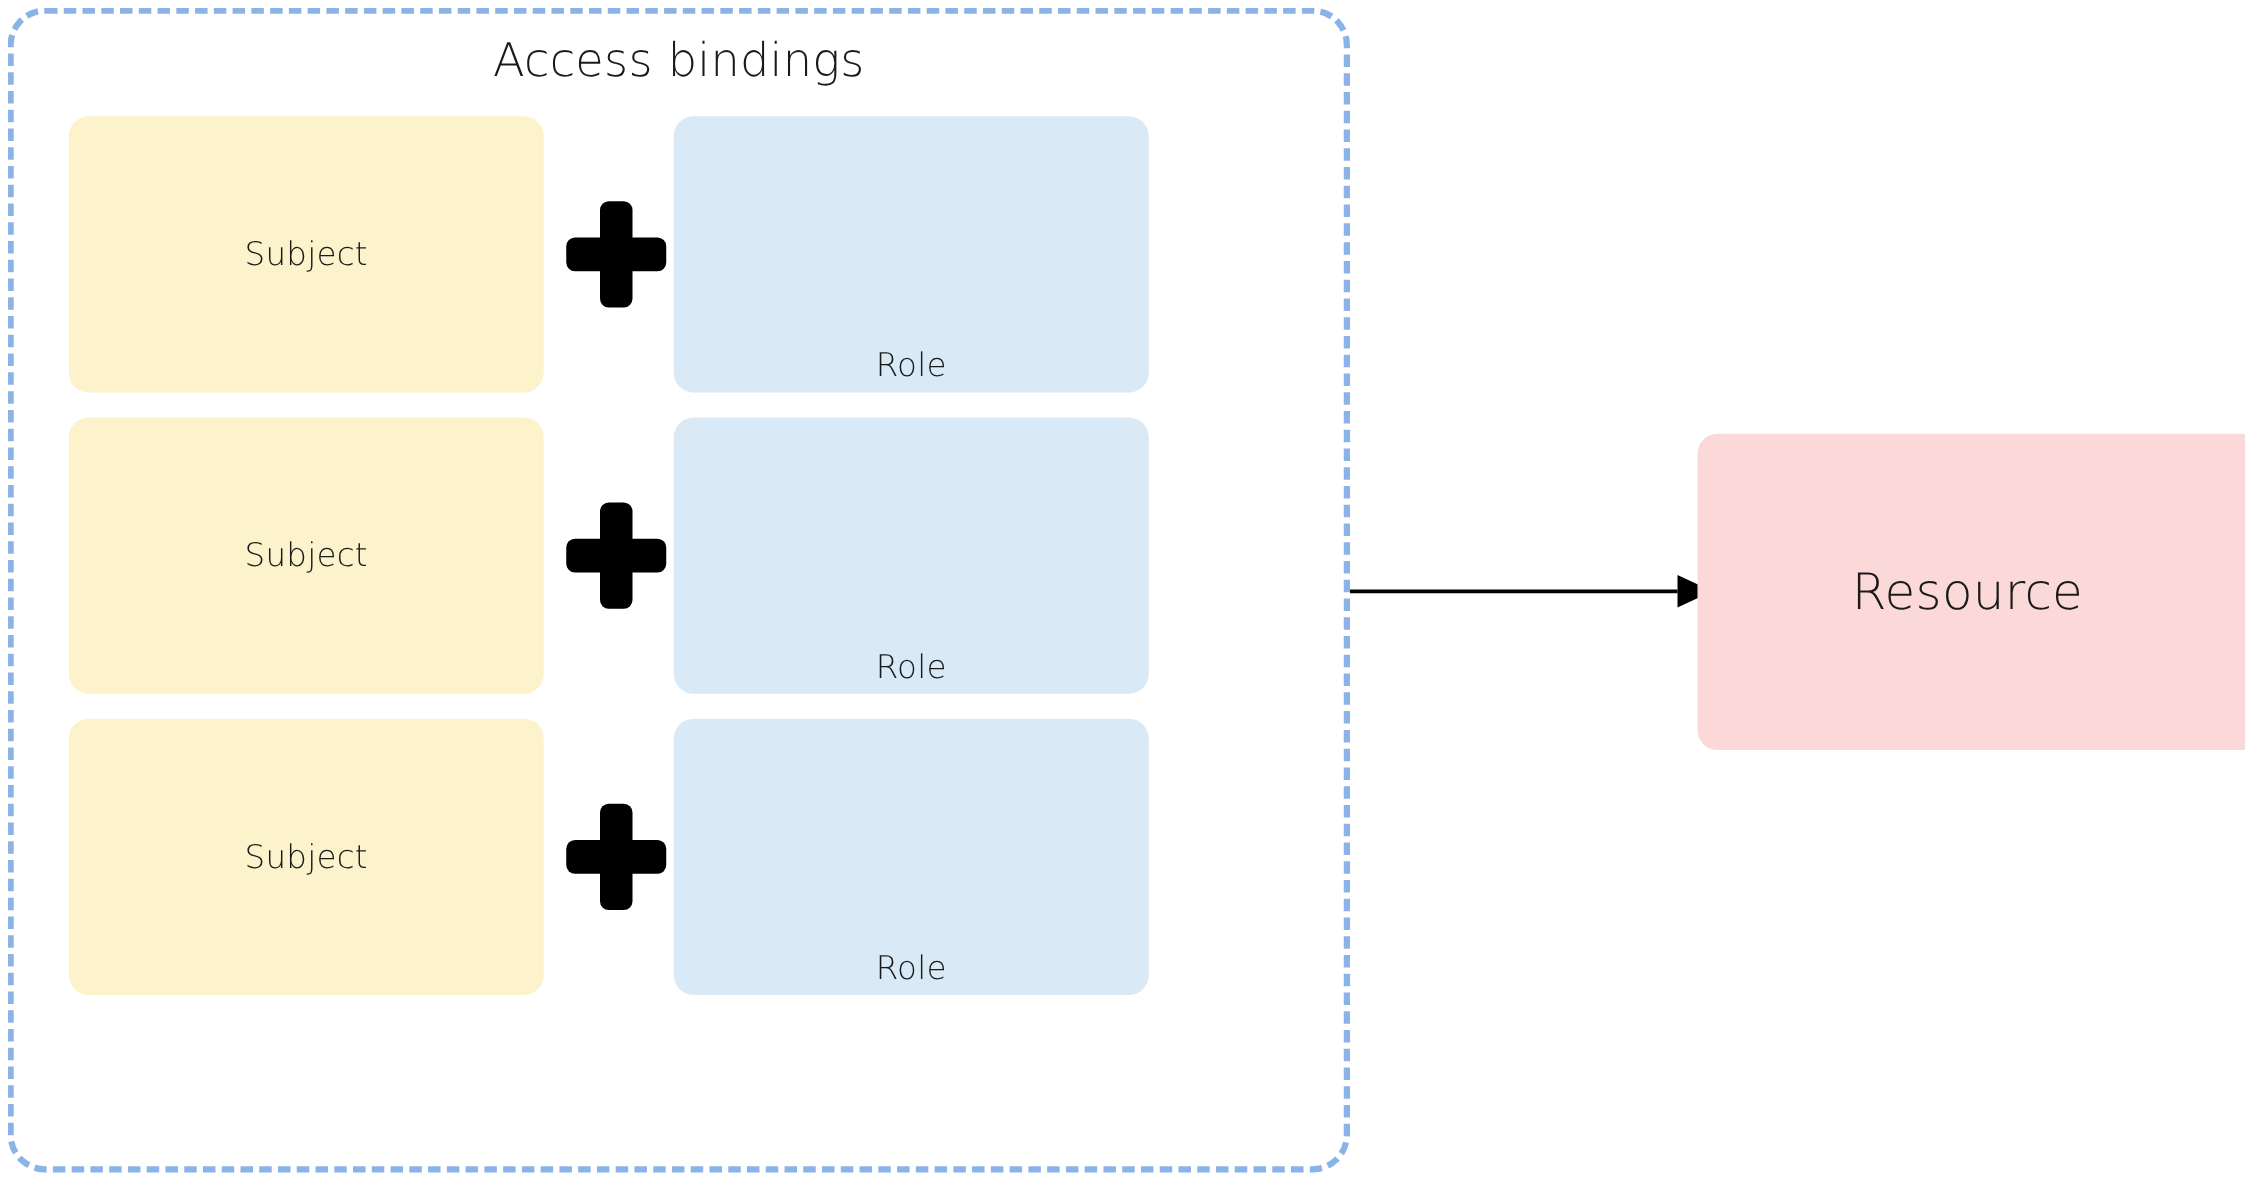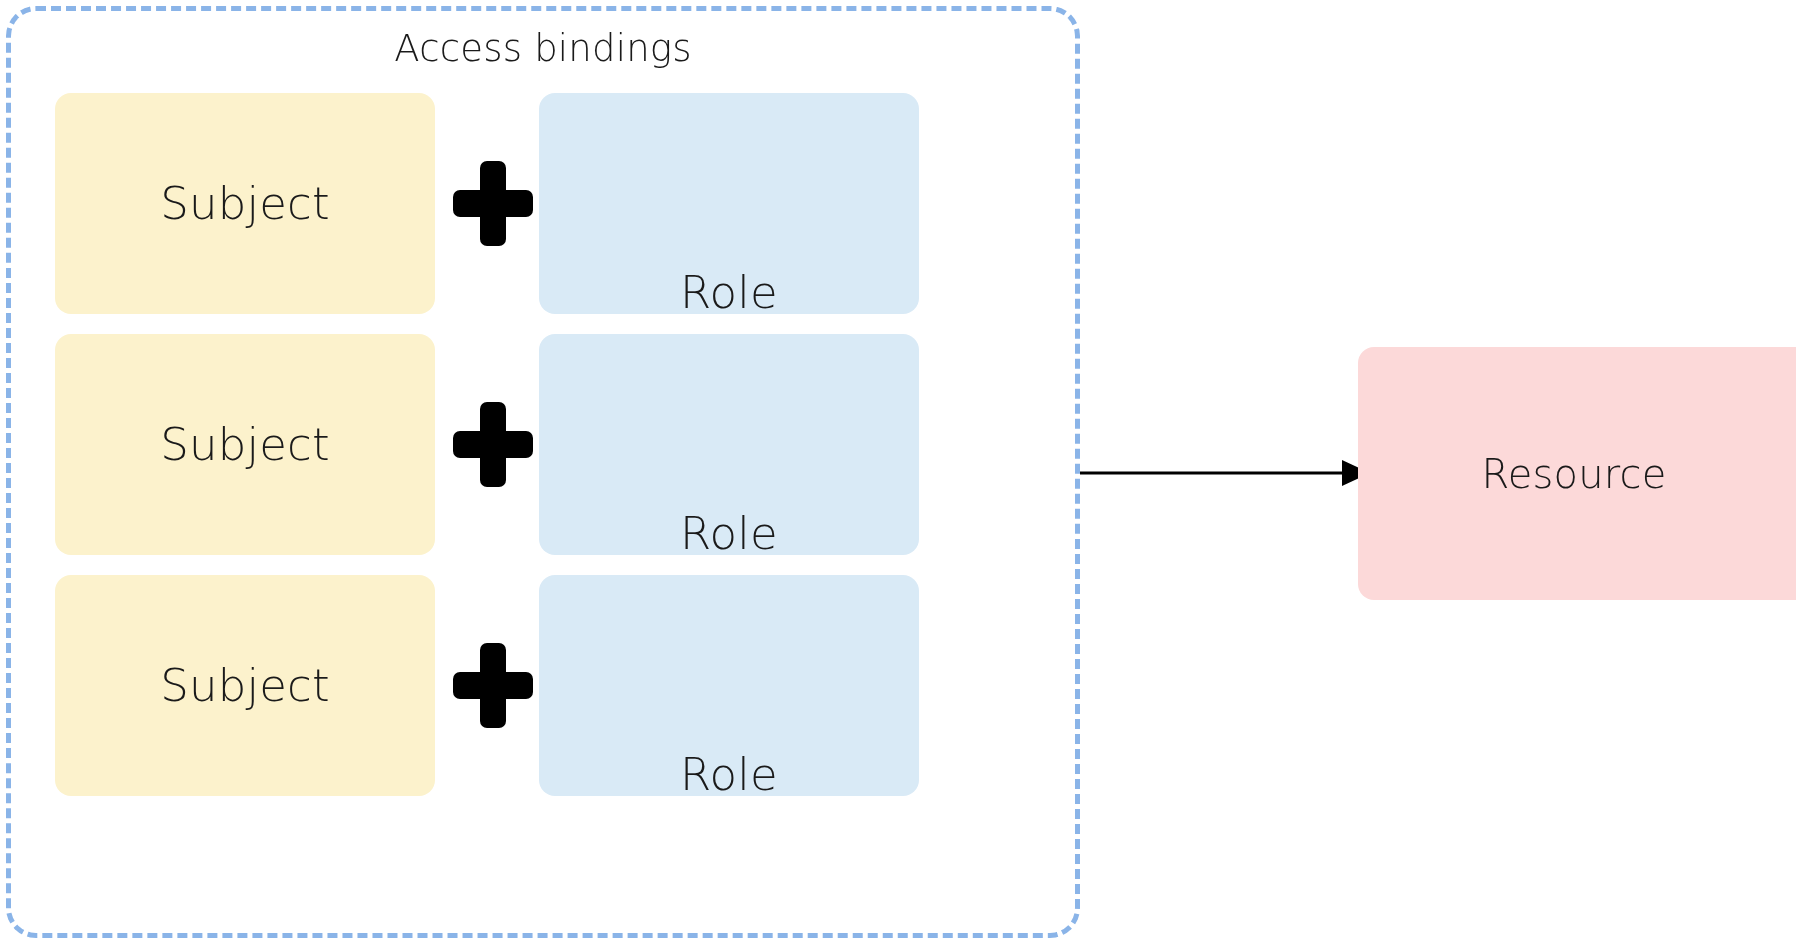--- a/index.html
+++ b/index.html
@@ -67,21 +67,21 @@
     height: 221px;
     border-radius: 16px;
     display: flex;
     align-items: center;
     justify-content: center;
     box-sizing: border-box;
   }
   .node-label {
     font-family: "DejaVu Sans", sans-serif;
     font-weight: 300;
-    font-size: 45px;
+    font-size: 26px;
     line-height: 42px;
     color: #1a1a1a;
     letter-spacing: 0.2px;
   }
 
   .subject-node {
     left: 0px;
     width: 380px;
     background: #fcf2cc;
   }

